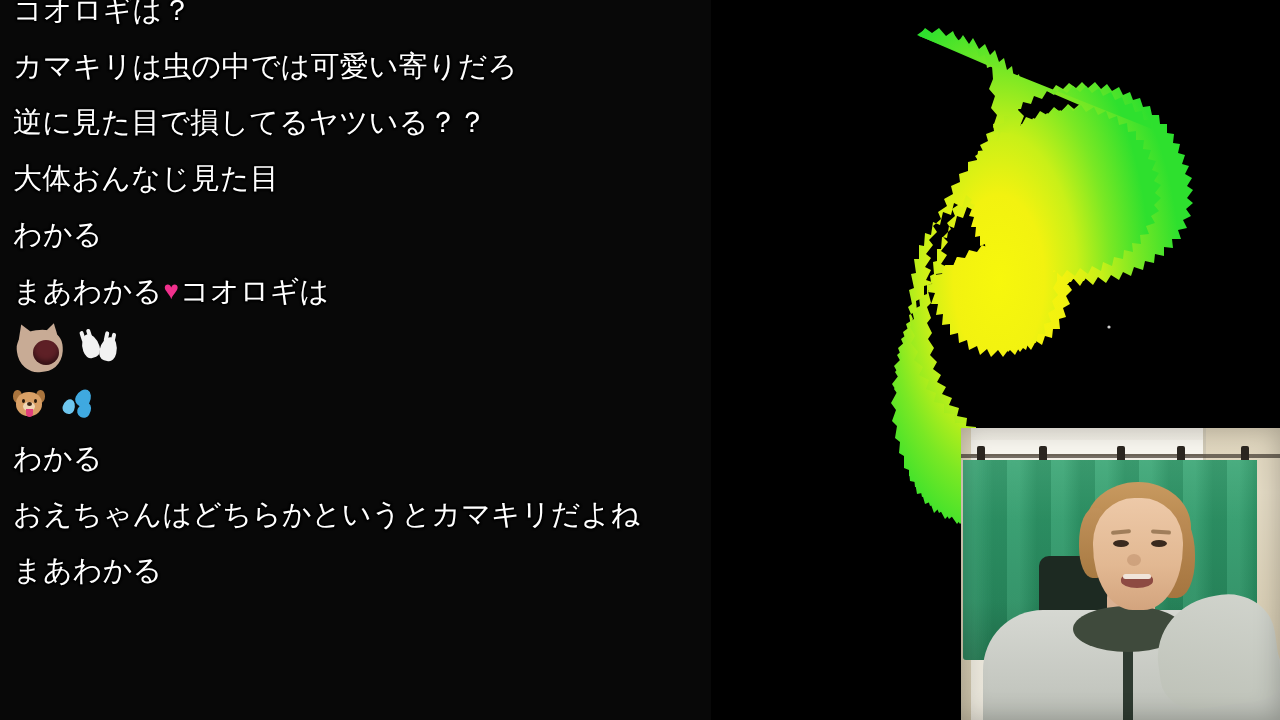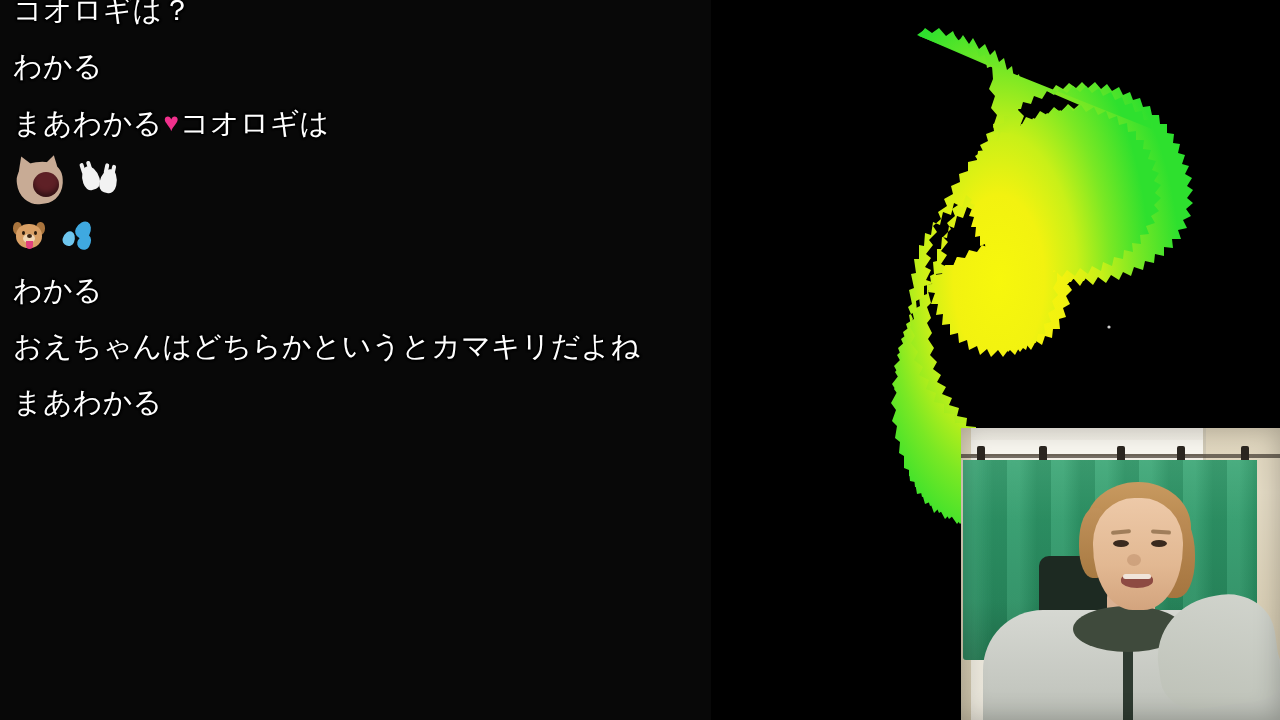--- a/index.html
+++ b/index.html
@@ -415,20 +415,23 @@
 </style>
 </head>
 <body>
 
 <div class="stage">
 
   <div class="chat-panel">
     <ul class="chat-list">
 
       <li class="chat-line">コオロギは？</li>
+      <li class="chat-line">カマキリは虫の中では可愛い寄りだろ</li>
+      <li class="chat-line">逆に見た目で損してるヤツいる？？</li>
+      <li class="chat-line">大体おんなじ見た目</li>
       <li class="chat-line">わかる</li>
 
       <li class="chat-line"><span>まあわかる</span><span class="heart">♥</span><span>コオロギは</span></li>
 
       <li class="chat-line emoji-row">
         <span class="cat-emoji emoji-art">
           <span class="cat-ear l"></span>
           <span class="cat-ear r"></span>
           <span class="cat-head"></span>
           <span class="cat-mouth"></span>

